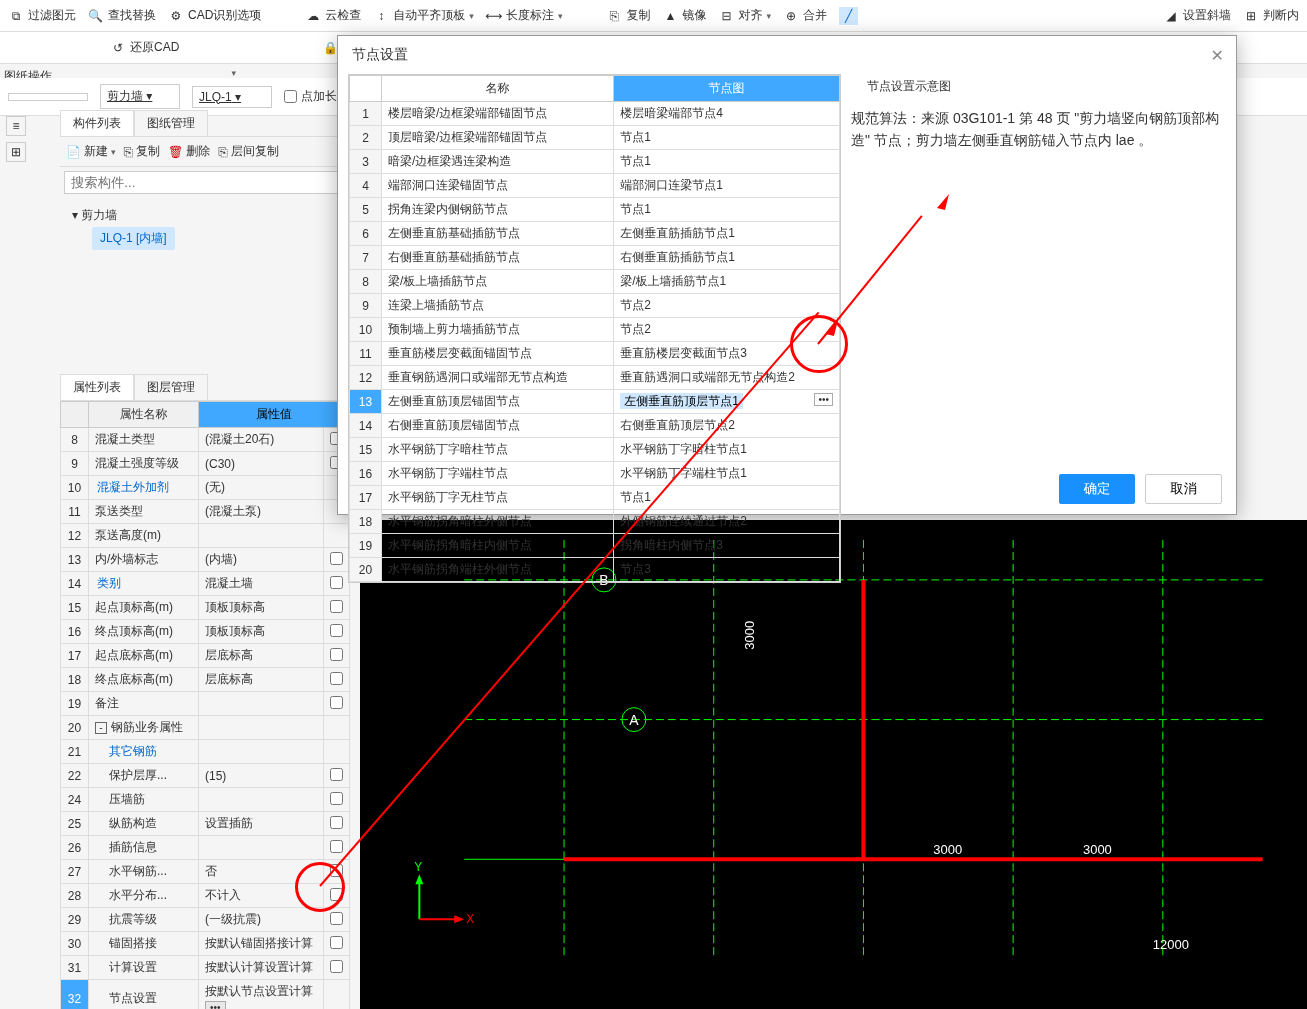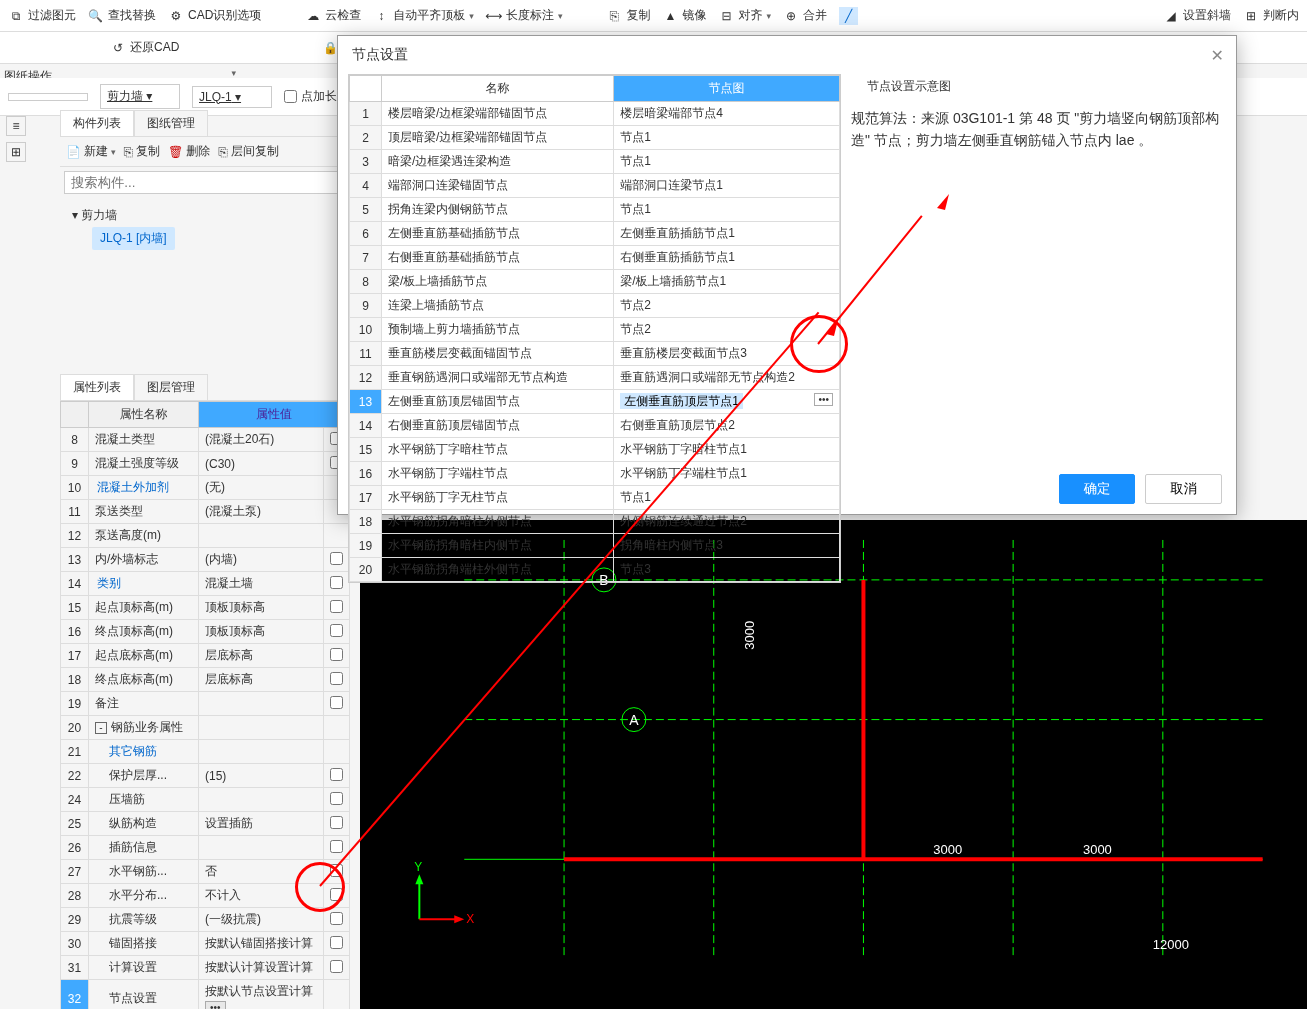--- a/index.html
+++ b/index.html
@@ -27,21 +27,21 @@
     .panel-toolbar .pt-item { display: flex; align-items: center; gap: 3px; cursor: pointer; }
     .search-box { padding: 4px; }
     .search-box input { width: 100%; border: 1px solid #ccc; padding: 3px 6px; }
     .tree { padding: 6px 12px; }
     .tree-item { padding: 3px 0; }
     .tree-child { background: #cfe8ff; padding: 3px 8px; margin-left: 20px; display: inline-block; border-radius: 2px; color: #0066cc; }
     
     
     .property-panel { position: absolute; left: 60px; top: 350px; width: 290px; bottom: 0; margin-top: 24px; }
     .prop-table { width: 100%; border-collapse: collapse; }
-    .prop-table th { background: #40a9ff; color: #4c1d95; padding: 4px; text-align: center; font-weight: normal; border: 1px solid #ccc; }
+    .prop-table th { background: #40a9ff; color: #000000; padding: 4px; text-align: center; font-weight: normal; border: 1px solid #ccc; }
     .prop-table th.name-col { background: #f0f0f0; color: #333; }
     .prop-table td { border: 1px solid #ddd; padding: 3px 6px; height: 22px; }
     .prop-table td.num { background: #f5f5f5; text-align: center; width: 28px; }
     .prop-table td.name { width: 110px; }
     .prop-table td.check { width: 24px; text-align: center; }
     .prop-table tr.highlighted td.num { background: #40a9ff; color: #fff; }
     .prop-table .blue-text { color: #0066cc; padding-left: 8px; }
     .prop-table .indent1 { padding-left: 20px; }
     .prop-table .expander { display: inline-flex; align-items: center; justify-content: center; width: 12px; height: 12px; border: 1px solid #666; font-size: 10px; margin-right: 4px; }
     .prop-more-btn { background: #e8e8e8; border: 1px solid #aaa; padding: 0 4px; cursor: pointer; font-size: 10px; }

